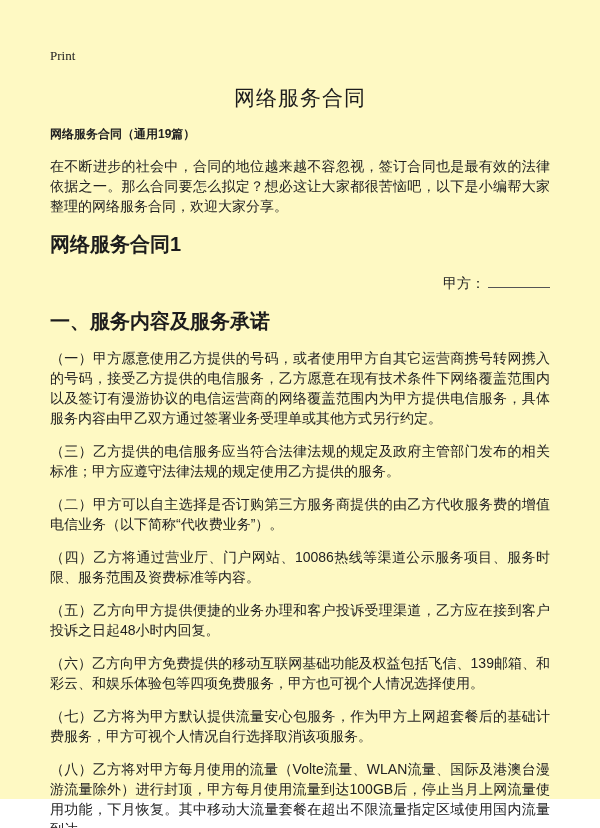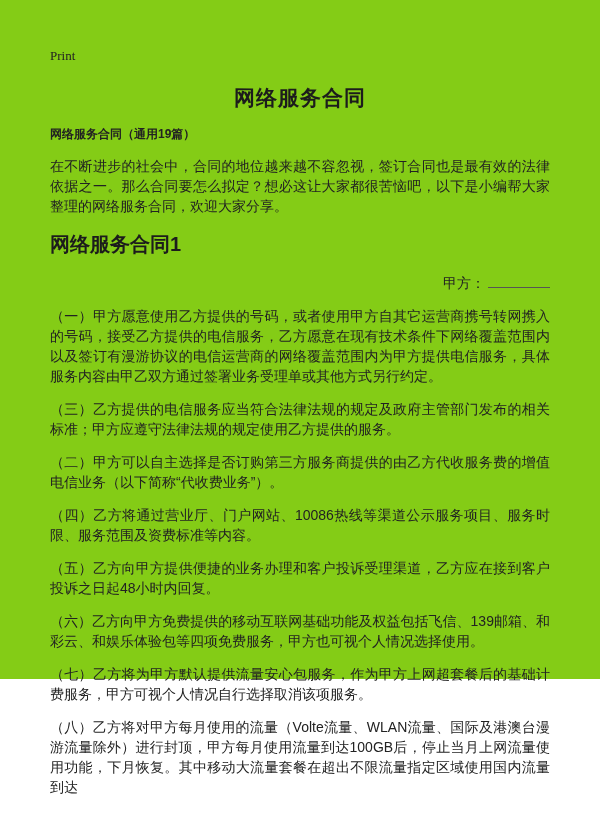--- a/index.html
+++ b/index.html
@@ -8,36 +8,36 @@
     height: 828px;
     background: #ffffff;
     overflow: hidden;
   }
   body {
     font-family: "Liberation Sans", "DejaVu Sans", sans-serif;
     color: #222222;
   }
   .page {
     width: 600px;
-    height: 679px;
+    height: 799px;
     padding: 46px 50px 4px 50px;
-    background: #84cc16;
+    background: #fef9c3;
   }
   .print-link {
     font-family: "Liberation Serif", "DejaVu Serif", serif;
     font-size: 13px;
     color: #222222;
     display: inline-block;
     cursor: pointer;
     text-decoration: none;
   }
   .doc-title {
     text-align: center;
     font-size: 21px;
-    font-weight: bold;
+    font-weight: normal;
     margin-top: 20px;
     letter-spacing: 1px;
     color: #1c1c1c;
   }
   .doc-subtitle {
     font-size: 12px;
     margin-top: 14px;
     color: #222222;
     font-weight: bold;
   }
@@ -82,20 +82,21 @@
 
   <p class="para">在不断进步的社会中，合同的地位越来越不容忽视，签订合同也是最有效的法律依据之一。那么合同要怎么拟定？想必这让大家都很苦恼吧，以下是小编帮大家整理的网络服务合同，欢迎大家分享。</p>
 
   <div class="heading">网络服务合同1</div>
 
   <div class="party-row">
     <span>甲方：</span><span class="blank-line"></span>
   </div>
 
 
+  <div class="heading">一、服务内容及服务承诺</div>
 
   <p class="para">（一）甲方愿意使用乙方提供的号码，或者使用甲方自其它运营商携号转网携入的号码，接受乙方提供的电信服务，乙方愿意在现有技术条件下网络覆盖范围内以及签订有漫游协议的电信运营商的网络覆盖范围内为甲方提供电信服务，具体服务内容由甲乙双方通过签署业务受理单或其他方式另行约定。</p>
   <p class="para">（三）乙方提供的电信服务应当符合法律法规的规定及政府主管部门发布的相关标准；甲方应遵守法律法规的规定使用乙方提供的服务。</p>
   <p class="para">（二）甲方可以自主选择是否订购第三方服务商提供的由乙方代收服务费的增值电信业务（以下简称“代收费业务”）。</p>
   <p class="para">（四）乙方将通过营业厅、门户网站、10086热线等渠道公示服务项目、服务时限、服务范围及资费标准等内容。</p>
   <p class="para">（五）乙方向甲方提供便捷的业务办理和客户投诉受理渠道，乙方应在接到客户投诉之日起48小时内回复。</p>
   <p class="para">（六）乙方向甲方免费提供的移动互联网基础功能及权益包括飞信、139邮箱、和彩云、和娱乐体验包等四项免费服务，甲方也可视个人情况选择使用。</p>
   <p class="para">（七）乙方将为甲方默认提供流量安心包服务，作为甲方上网超套餐后的基础计费服务，甲方可视个人情况自行选择取消该项服务。</p>
   <p class="para">（八）乙方将对甲方每月使用的流量（Volte流量、WLAN流量、国际及港澳台漫游流量除外）进行封顶，甲方每月使用流量到达100GB后，停止当月上网流量使用功能，下月恢复。其中移动大流量套餐在超出不限流量指定区域使用国内流量到达</p>
 

